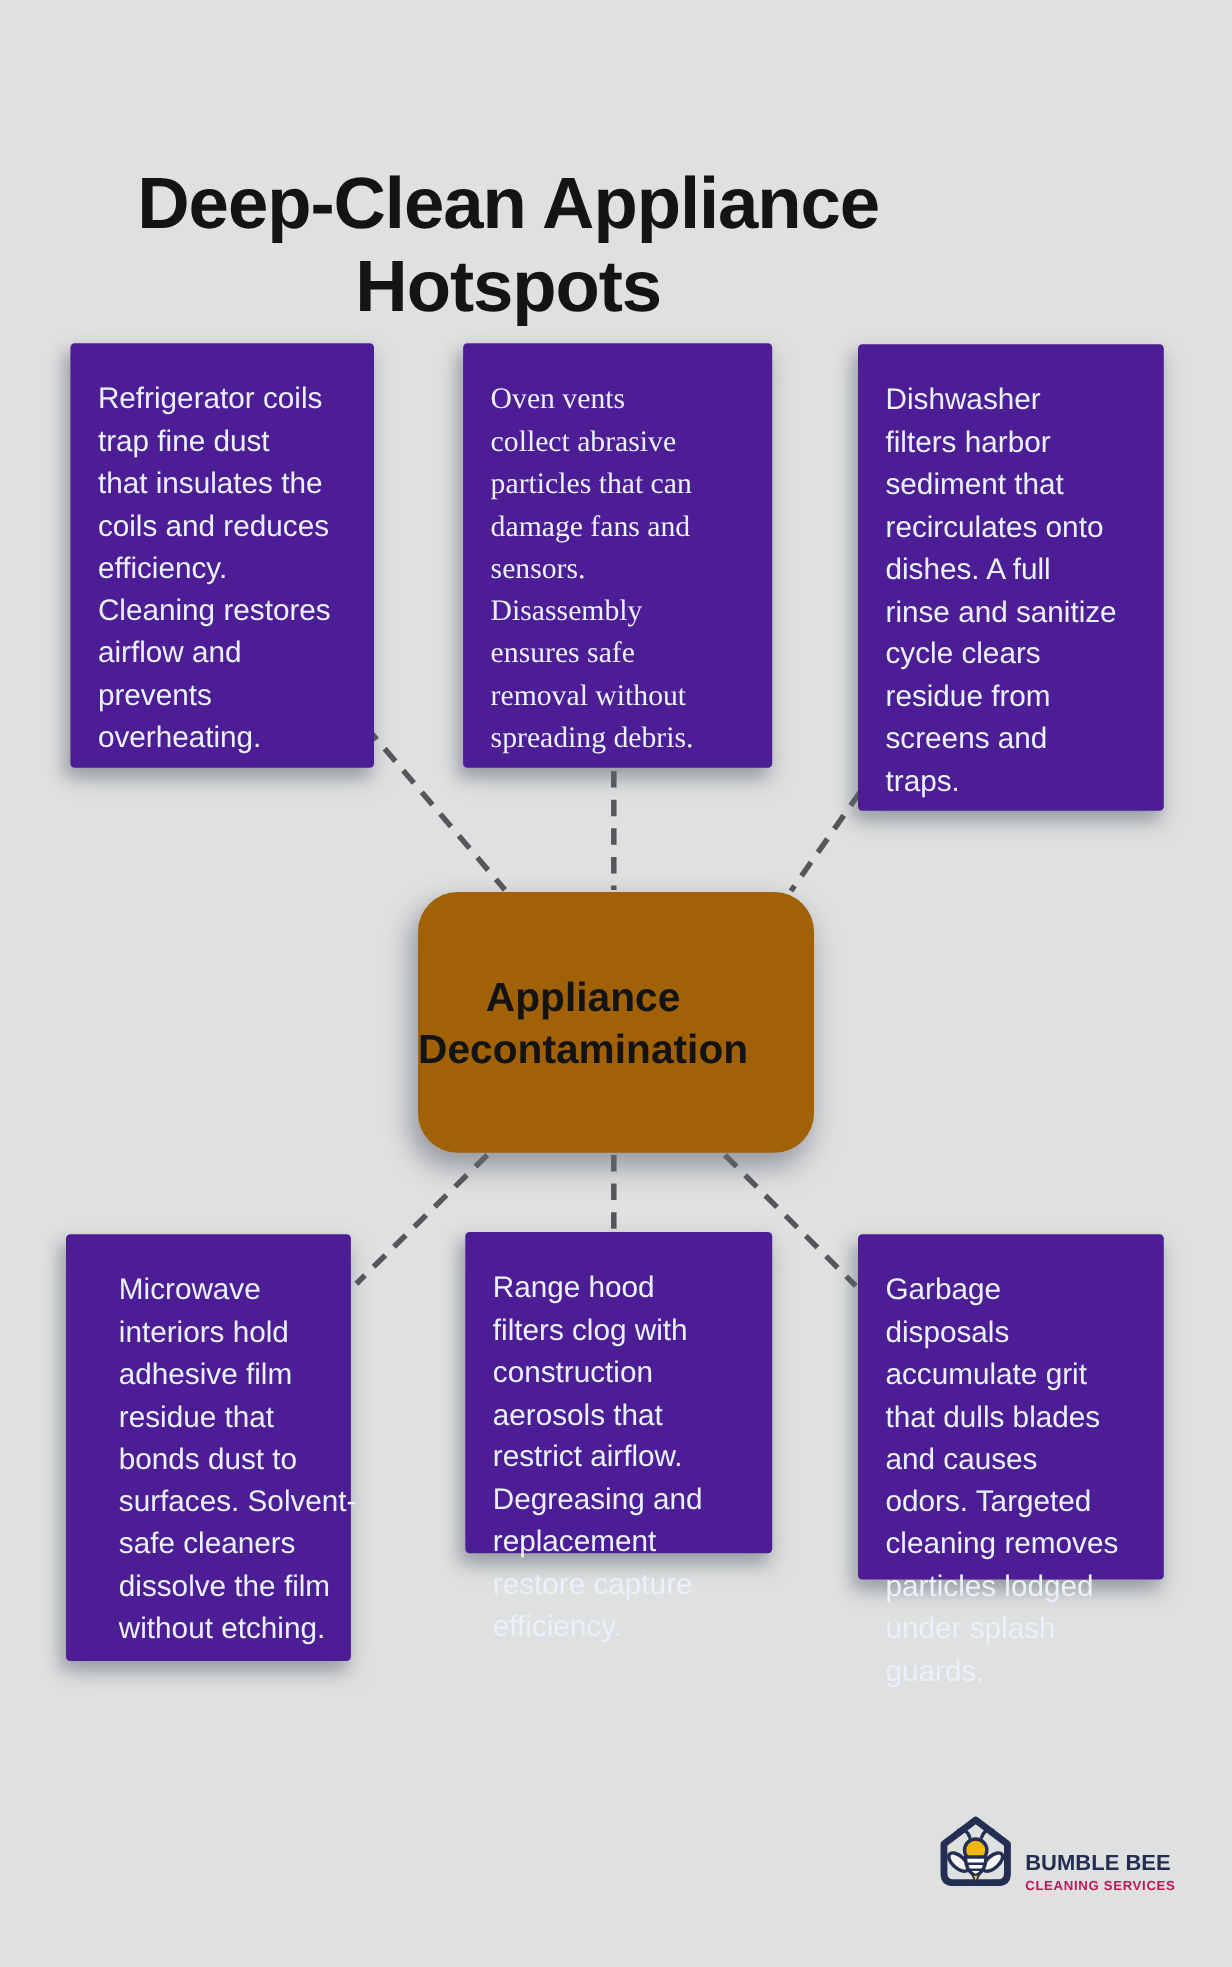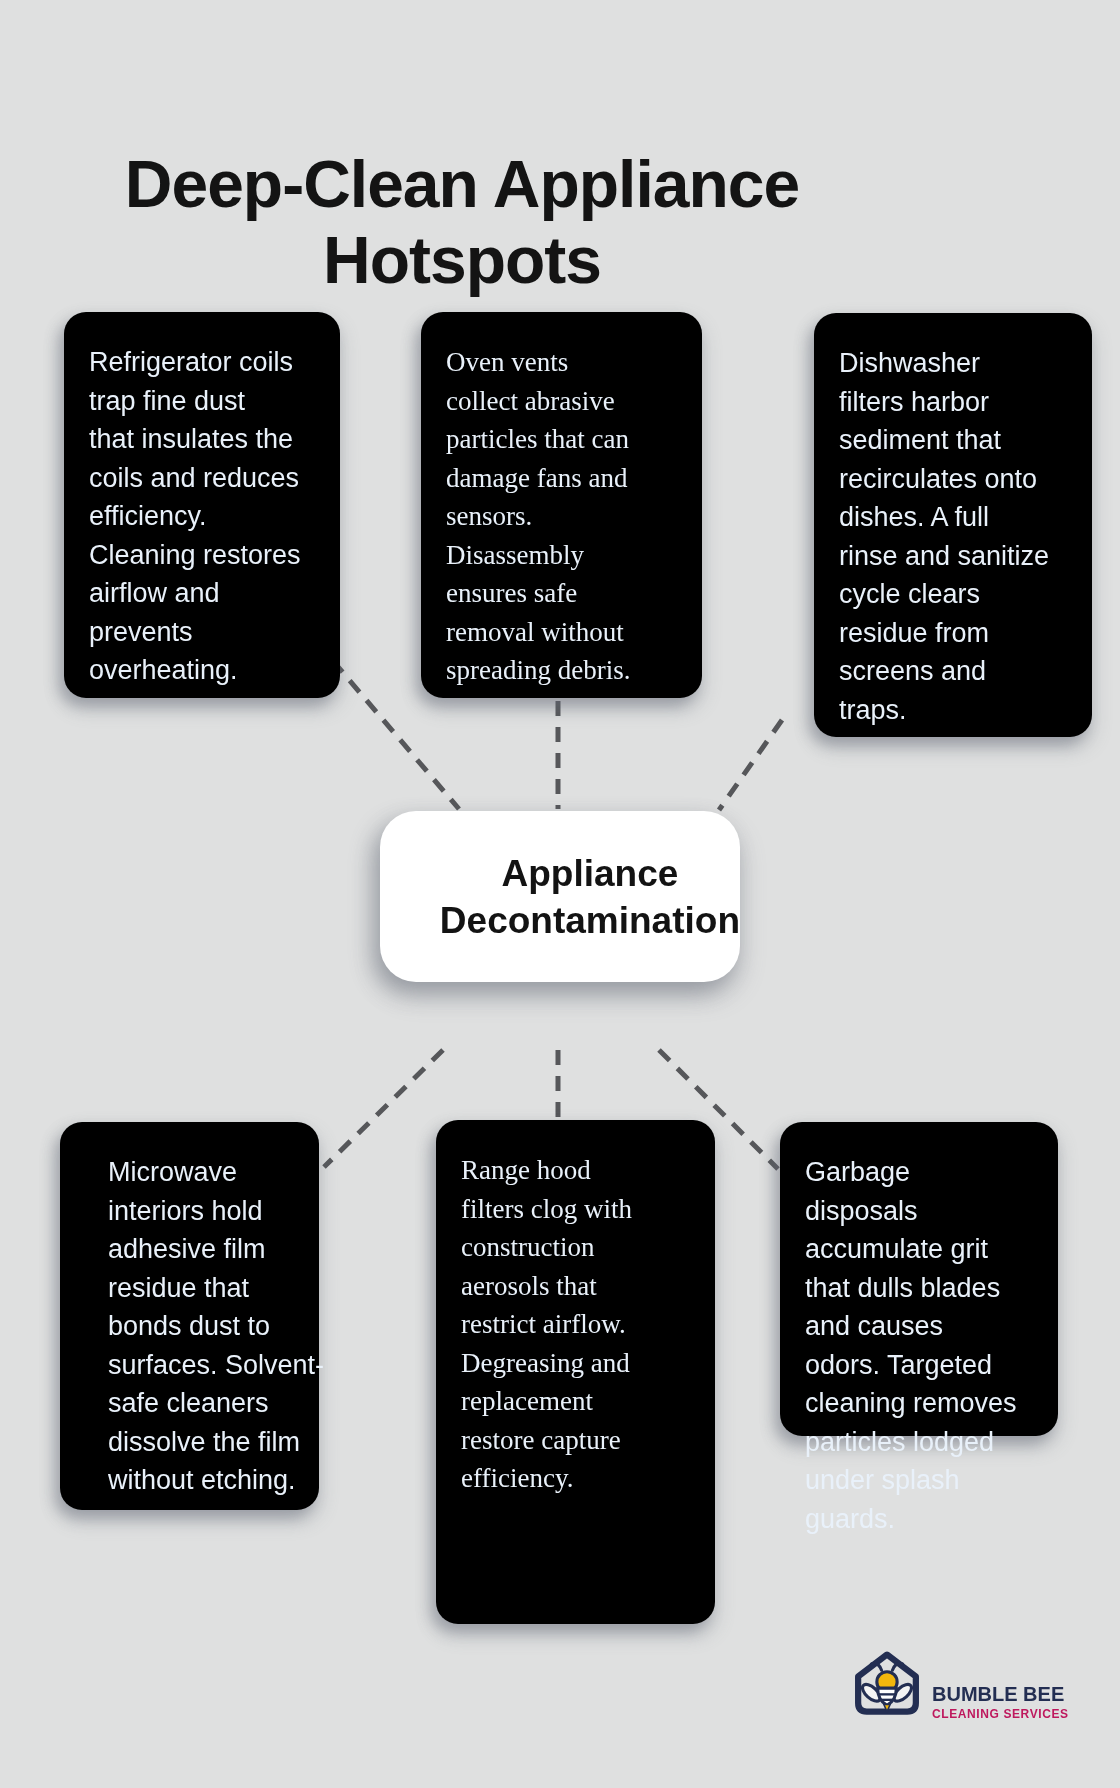--- a/index.html
+++ b/index.html
@@ -26,44 +26,44 @@
   }
   .connector {
     stroke: #56575a;
     stroke-width: 5;
     stroke-dasharray: 15 11;
     fill: none;
   }
   .card {
     position: absolute;
     z-index: 2;
-    background: #000000;
-    border-radius: 22px;
+    background: #4c1d95;
+    border-radius: 4px;
     box-shadow: -6px 8px 14px rgba(100,105,118,0.38), 0 10px 20px rgba(100,105,118,0.30);
     box-sizing: border-box;
     padding: 31px 14px 0 25px;
   }
   .card-text {
     color: #e9f1fa;
     font-size: 27px;
     line-height: 38.5px;
     white-space: pre;
     font-weight: 400;
   }
   .center-node {
     position: absolute;
     z-index: 3;
     left: 380px; top: 811px;
-    width: 360px; height: 171px;
-    background: #ffffff;
+    width: 360px; height: 237px;
+    background: #a16207;
     border-radius: 36px;
     box-shadow: -8px 10px 22px rgba(105,110,122,0.45), 0 14px 26px rgba(105,110,122,0.30);
     display: flex;
     align-items: center;
-    justify-content: flex-end;
+    justify-content: flex-start;
   }
   .center-label {
     font-size: 37px;
     font-weight: 700;
     color: #131313;
     text-align: center;
     line-height: 47px;
     white-space: pre-line;
   }
   .logo {
@@ -86,23 +86,23 @@
     font-size: 12px;
     font-weight: 700;
     color: #be185d;
     letter-spacing: 0.6px;
     line-height: 14px;
     margin-top: 2px;
   }
   
   #card-refrigerator { left: 64px;  top: 312px;  width: 276px; height: 386px; }
   #card-oven         { left: 421px; top: 312px;  width: 281px; height: 386px; font-family: Liberation Serif, serif; }
-  #card-dishwasher   { left: 780px; top: 313px;  width: 278px; height: 424px; margin-left: 34px; }
+  #card-dishwasher   { left: 780px; top: 313px;  width: 278px; height: 424px; }
   #card-microwave    { left: 60px;  top: 1122px; width: 259px; height: 388px; padding-left: 48px; }
-  #card-rangehood    { left: 436px; top: 1120px; width: 279px; height: 504px; font-family: Liberation Serif, serif; }
+  #card-rangehood    { left: 423px; top: 1120px; width: 279px; height: 292px; }
   #card-disposal     { left: 780px; top: 1122px; width: 278px; height: 314px; }
 </style>
 </head>
 <body>
 
 <h1 class="page-title">Deep-Clean Appliance Hotspots</h1>
 
 <svg class="connector-svg" width="1120" height="1788" viewBox="0 0 1120 1788">
   <line class="connector" x1="316" y1="641" x2="459" y2="809"></line>
   <line class="connector" x1="558" y1="701" x2="558" y2="809"></line>

